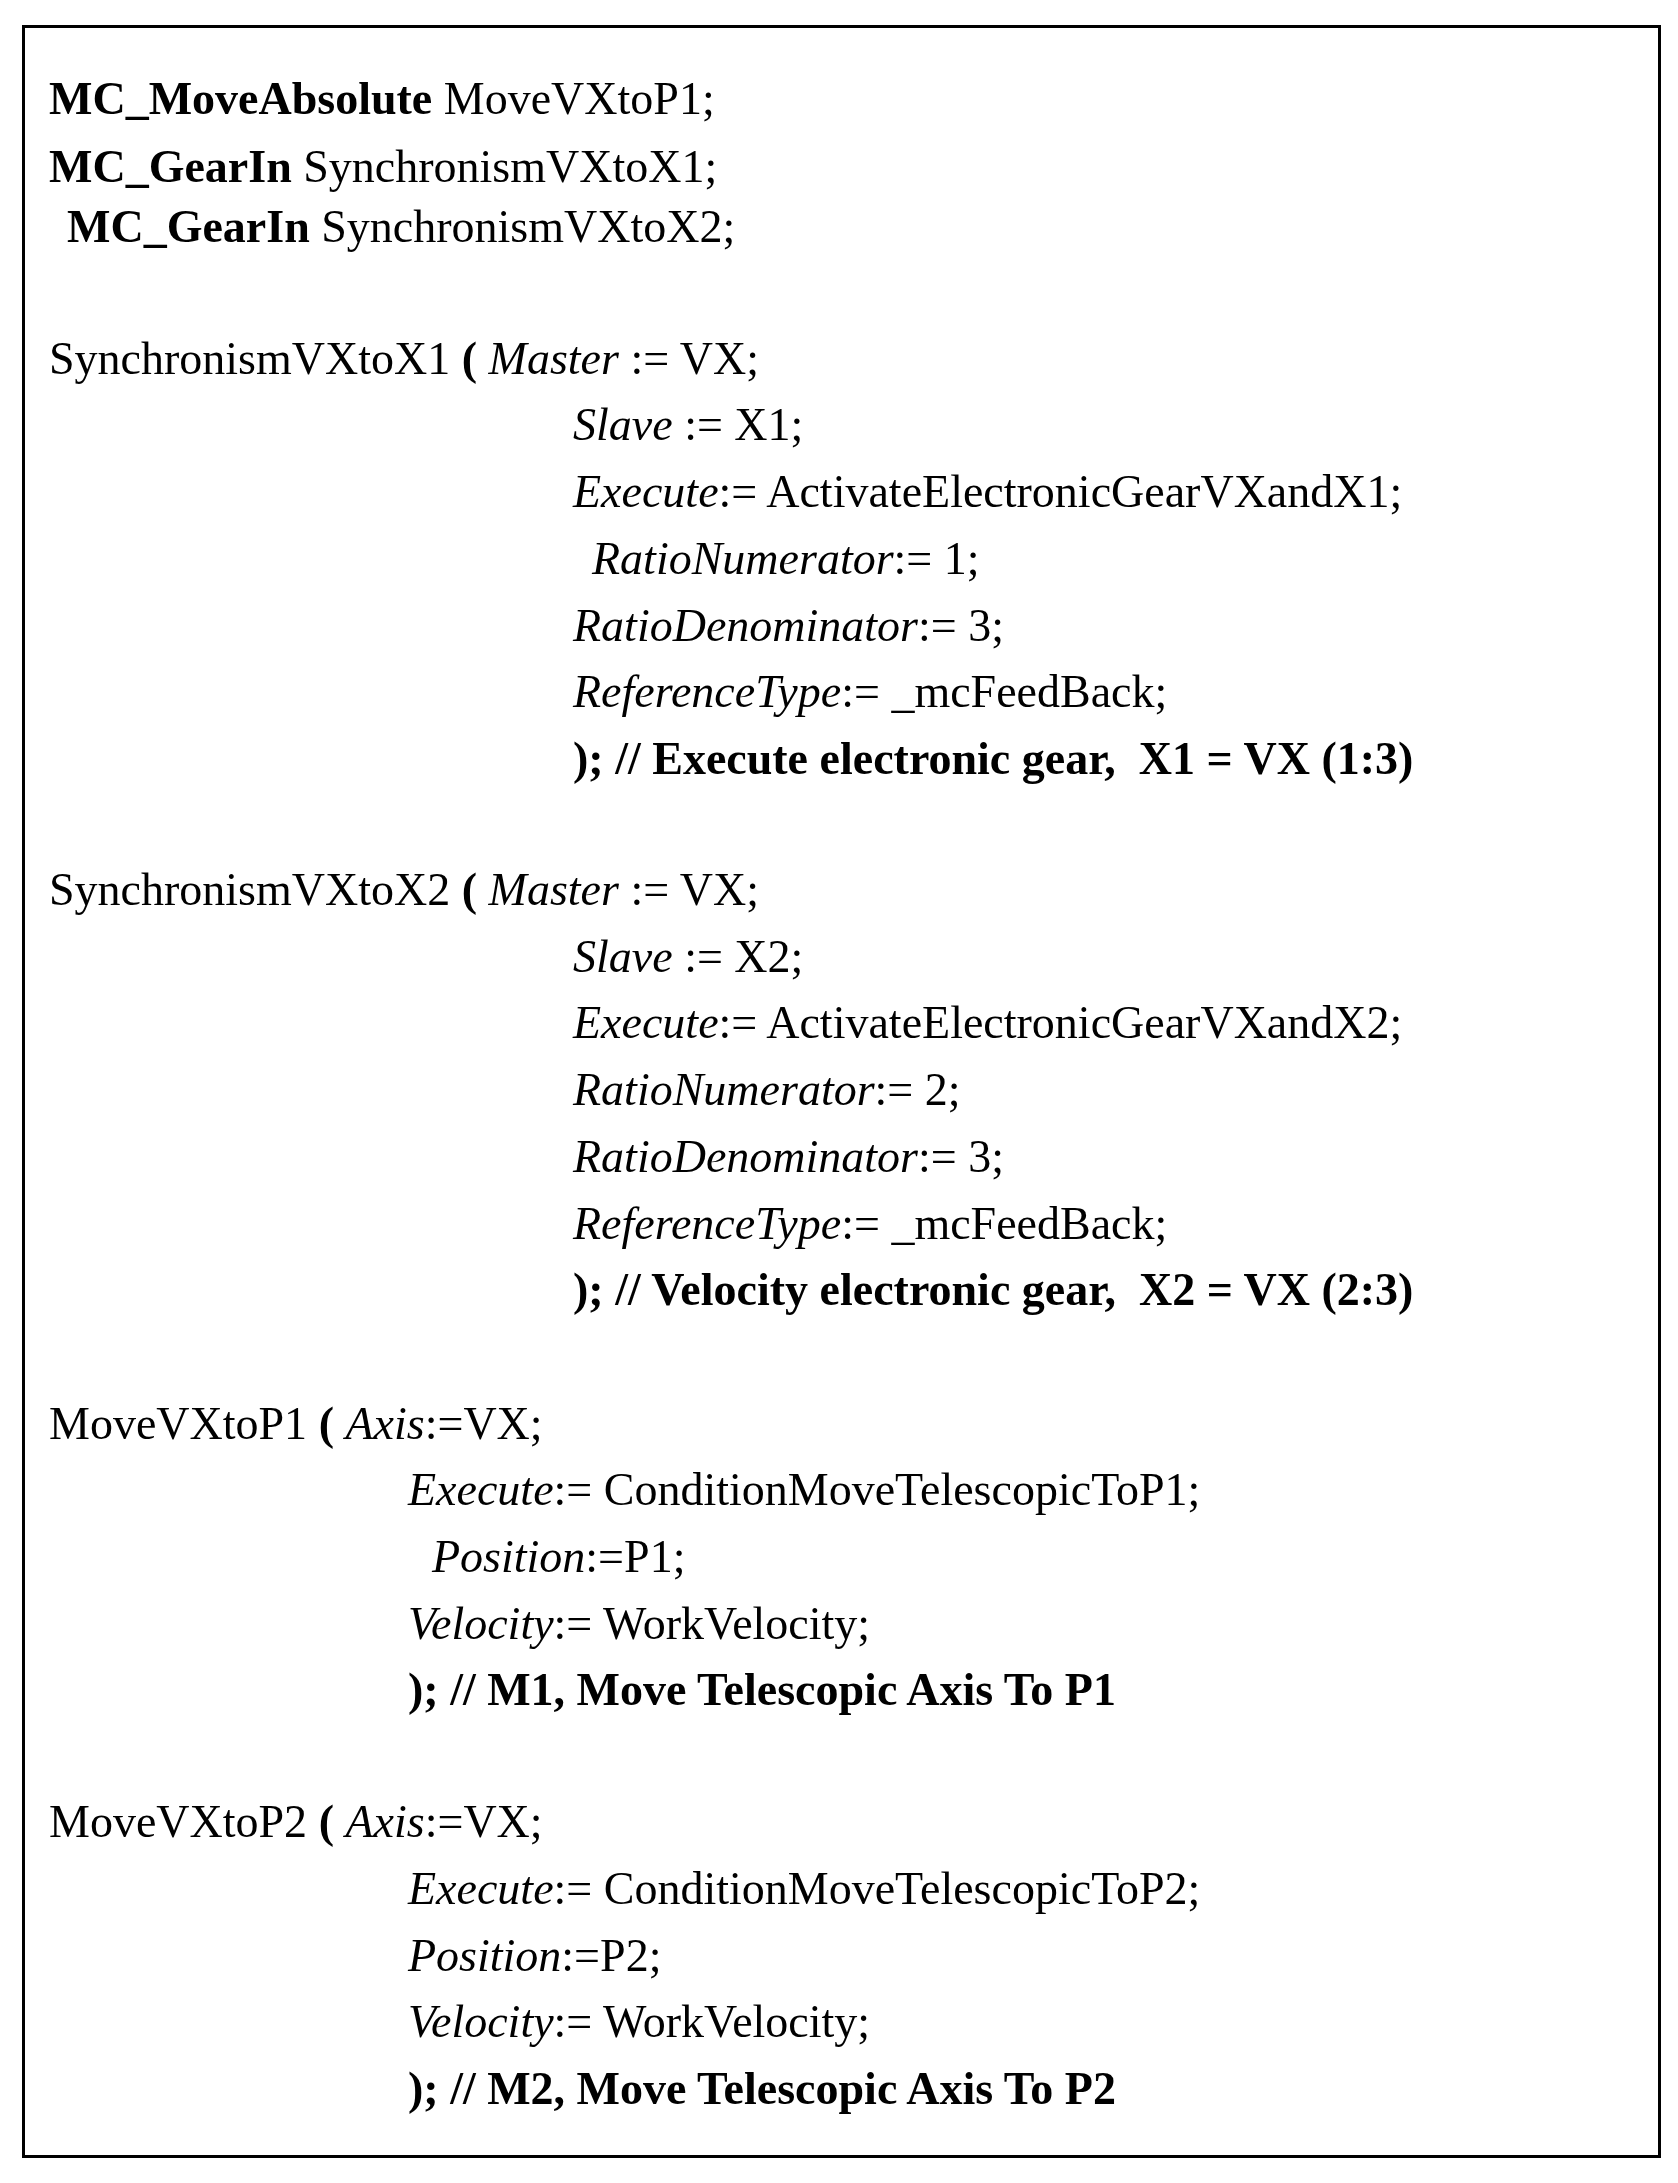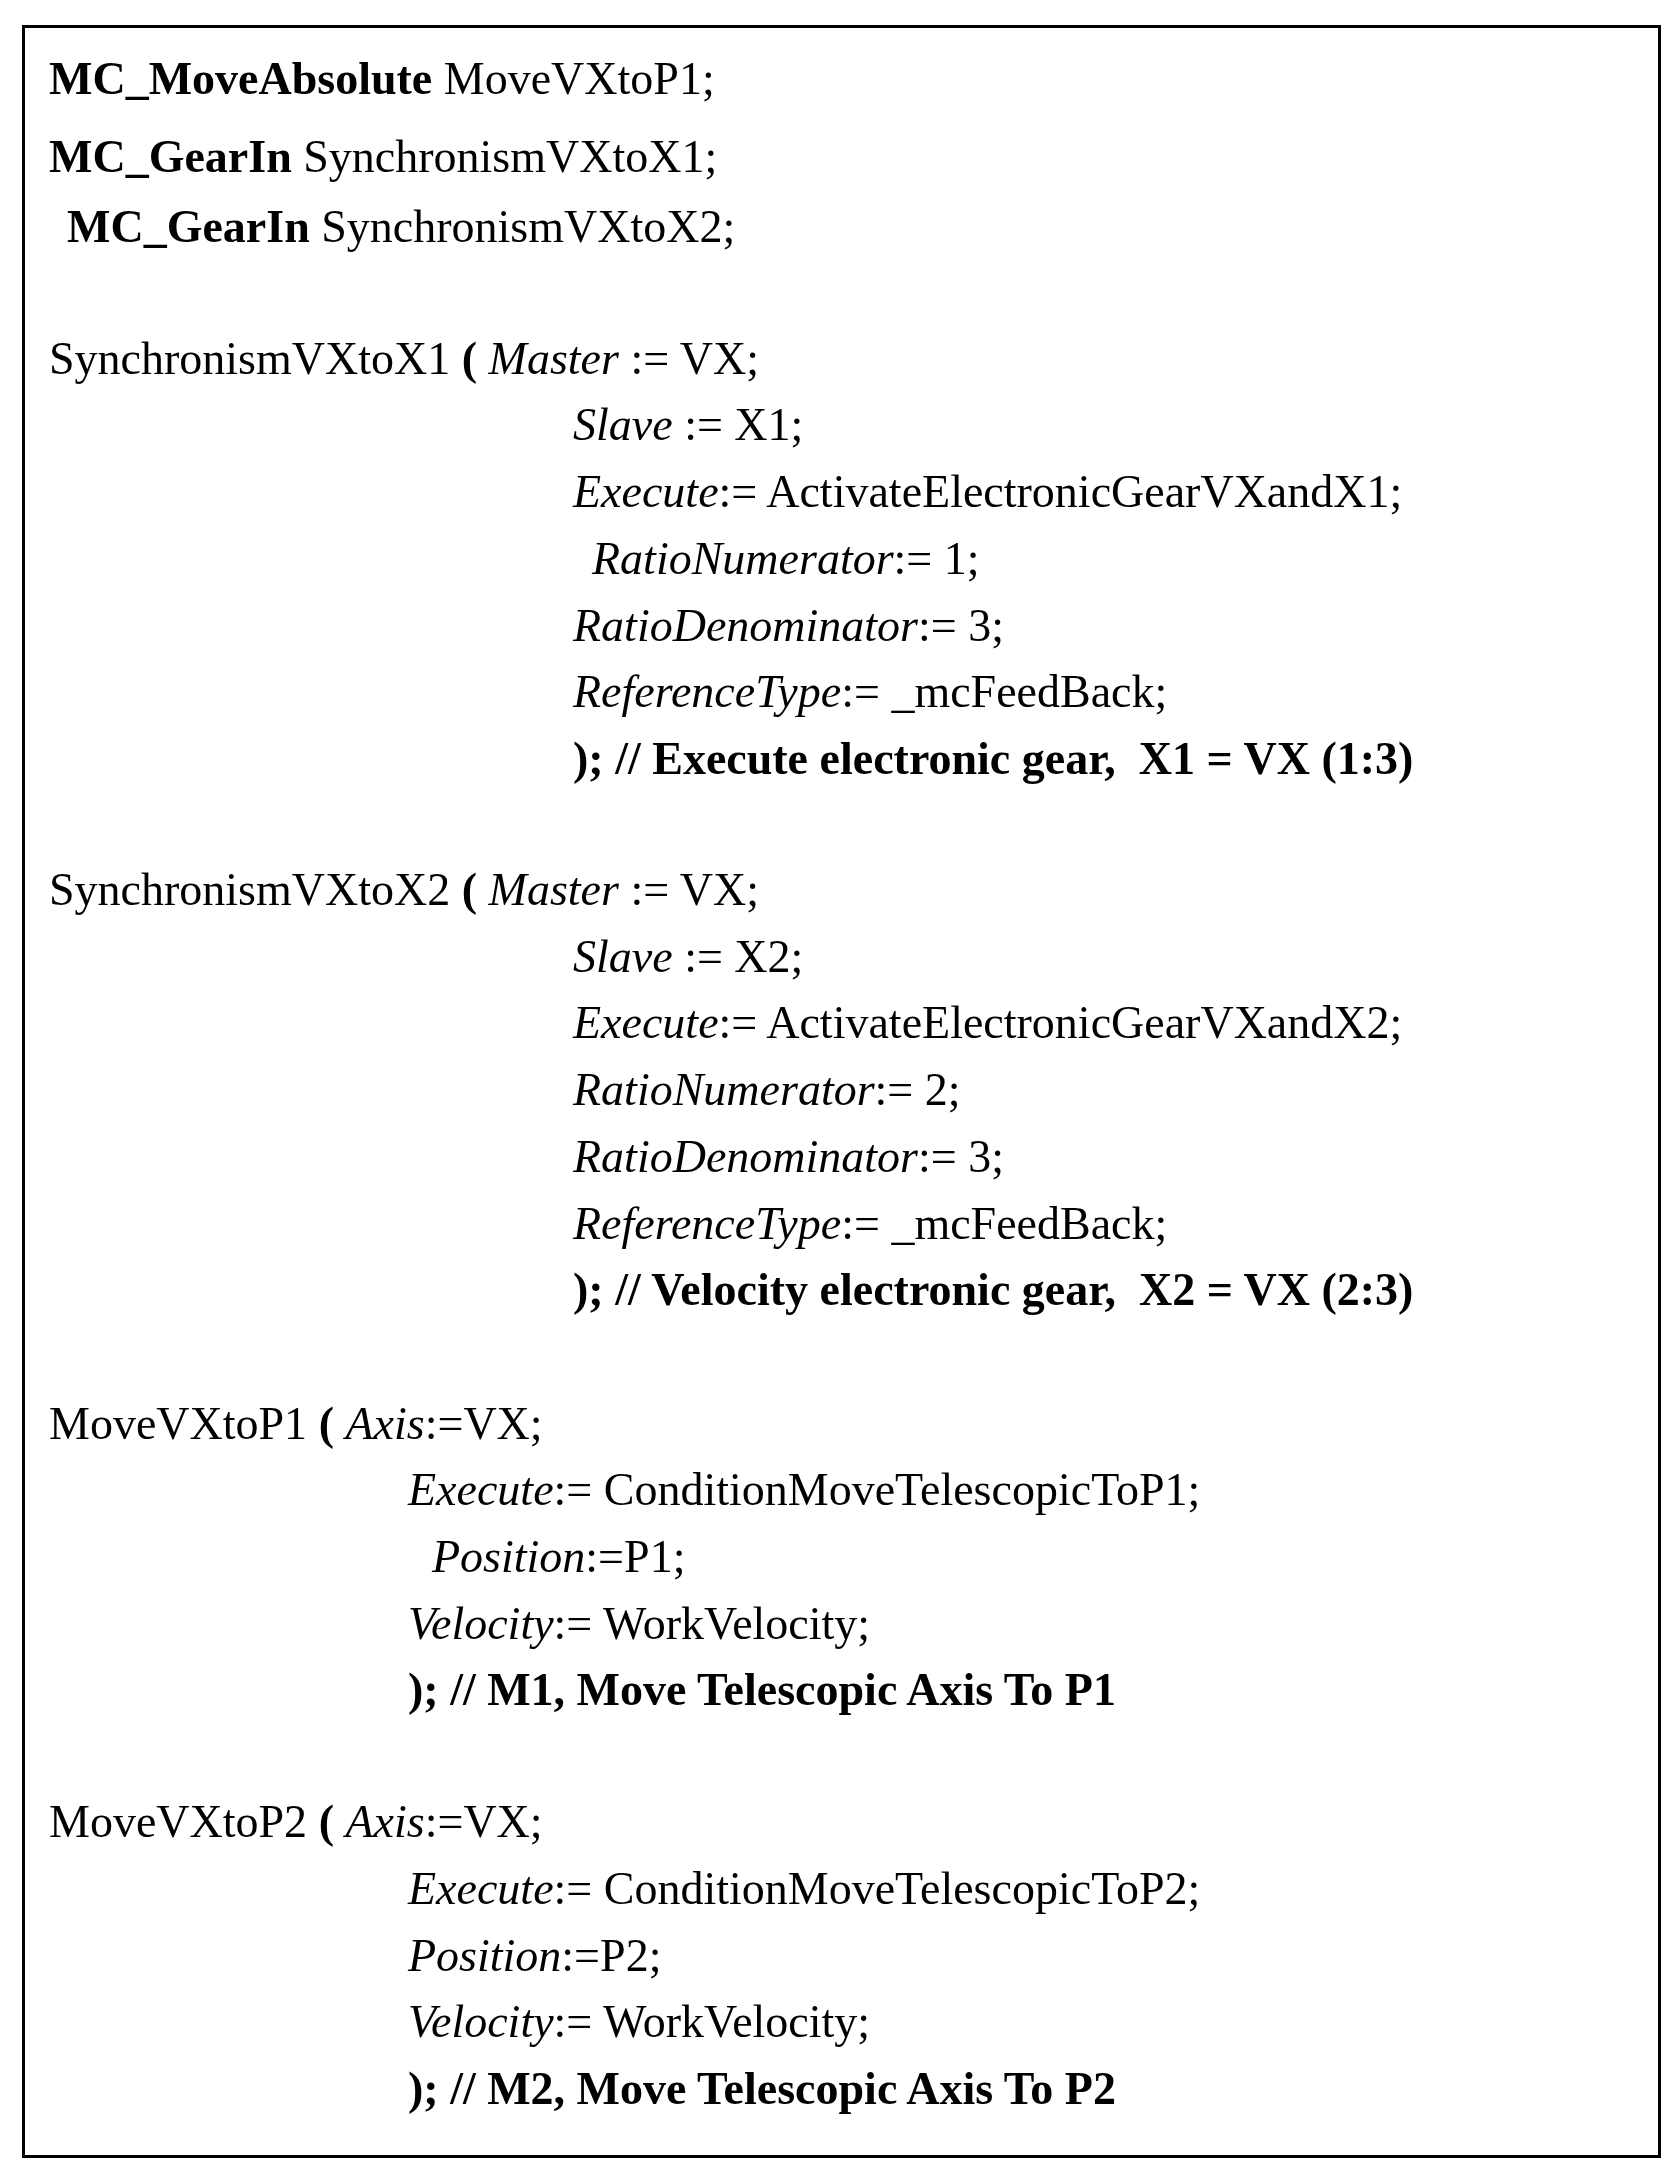--- a/index.html
+++ b/index.html
@@ -9,22 +9,22 @@
            border:3px solid #000; box-sizing:border-box; }
   .line { position:absolute; white-space:pre; font-size:46px; line-height:1; }
   .b { font-weight:bold; }
   .i { font-style:italic; }
 </style>
 </head>
 <body>
 
 <div id="frame"></div>
 
-<div class="line" style="left:49px;top:56px"><span class="b">MC_MoveAbsolute</span> <span>MoveVXtoP1;</span></div>
-<div class="line" style="left:49px;top:134px"><span class="b">MC_GearIn</span> <span>SynchronismVXtoX1;</span></div>
+<div class="line" style="left:49px;top:76px"><span class="b">MC_MoveAbsolute</span> <span>MoveVXtoP1;</span></div>
+<div class="line" style="left:49px;top:144px"><span class="b">MC_GearIn</span> <span>SynchronismVXtoX1;</span></div>
 <div class="line" style="left:67px;top:204px"><span class="b">MC_GearIn</span> <span>SynchronismVXtoX2;</span></div>
 
 <div class="line" style="left:49px;top:336px"><span>SynchronismVXtoX1 </span><span class="b">(</span> <span class="i">Master</span><span> := VX;</span></div>
 <div class="line" style="left:573px;top:402px"><span class="i">Slave</span><span> := X1;</span></div>
 <div class="line" style="left:573px;top:469px"><span class="i">Execute</span><span>:= ActivateElectronicGearVXandX1;</span></div>
 <div class="line" style="left:592px;top:536px"><span class="i">RatioNumerator</span><span>:= 1;</span></div>
 <div class="line" style="left:573px;top:603px"><span class="i">RatioDenominator</span><span>:= 3;</span></div>
 <div class="line" style="left:573px;top:669px"><span class="i">ReferenceType</span><span>:= _mcFeedBack;</span></div>
 <div class="line" style="left:573px;top:736px"><span class="b">);</span><span class="b"> // Execute electronic gear,  X1 = VX (1:3)</span></div>
 

